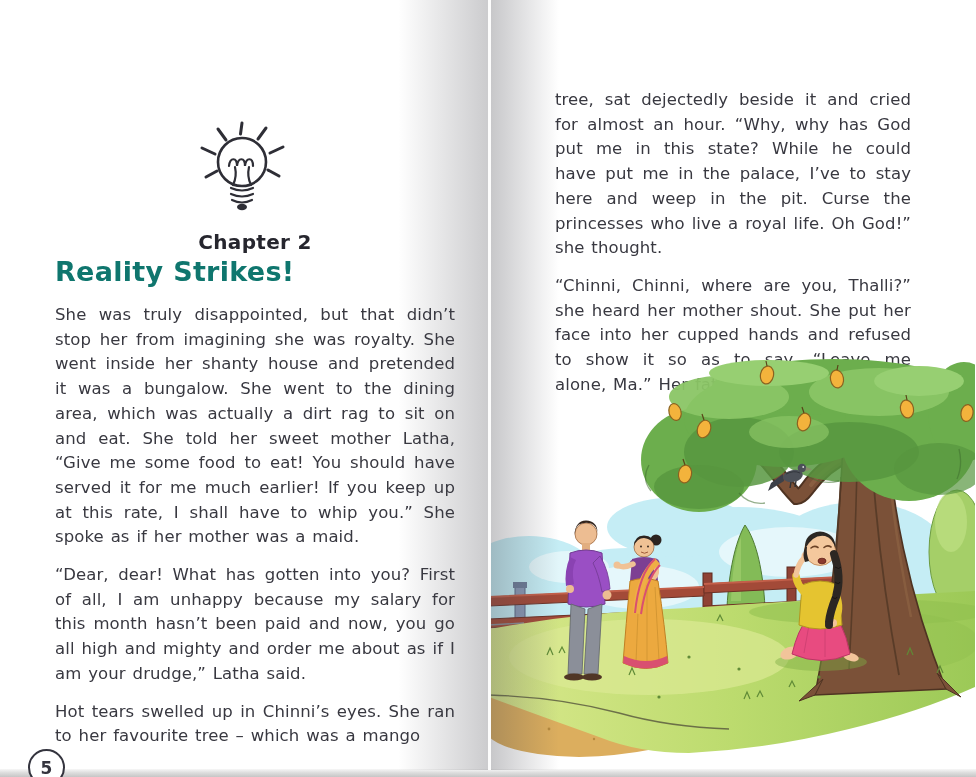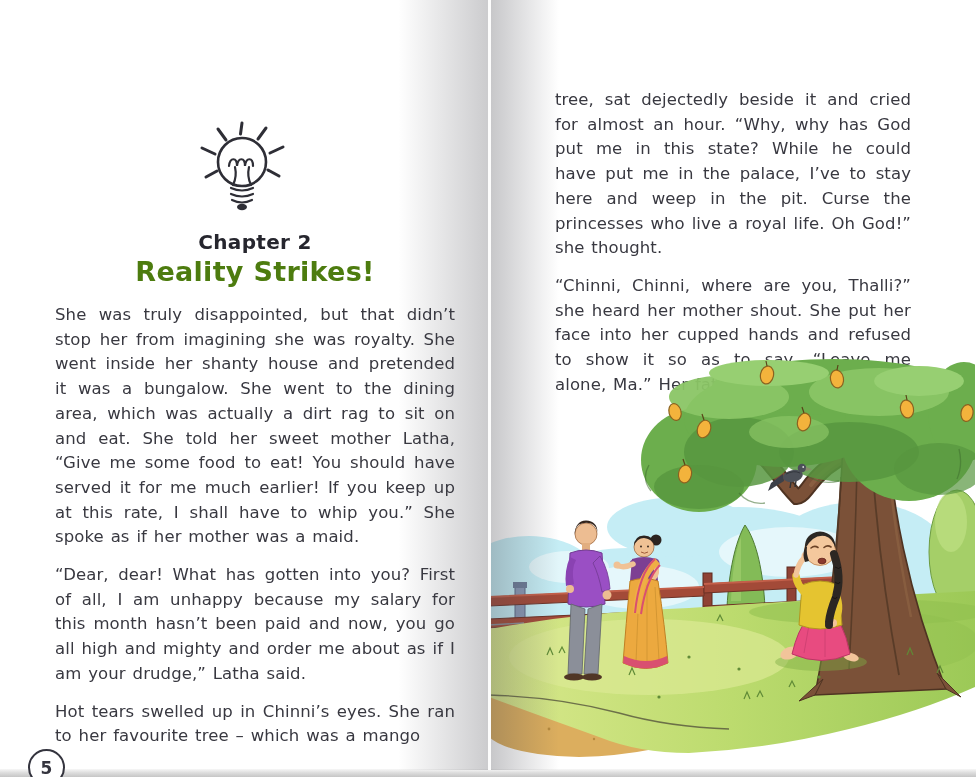--- a/index.html
+++ b/index.html
@@ -19,22 +19,22 @@
   .gutter-line{position:absolute;top:0;left:488px;width:3px;height:770px;background:#fcfcfc;z-index:5;pointer-events:none;}
   .gutter-shadow-right{position:absolute;top:0;left:491px;width:68px;height:770px;z-index:5;
     background:linear-gradient(90deg,rgba(70,70,78,0.30) 0%,rgba(70,70,78,0) 100%);pointer-events:none;}
   .bottom-edge{position:absolute;left:0;top:769px;width:976px;height:8px;
     background:linear-gradient(180deg,#f7f7f7 0%,#dedede 45%,#c6c6c6 100%);}
 
   
   .bulb-wrap{position:absolute;left:185px;top:88px;width:115px;height:102px;}
   .chapter-label{position:absolute;left:55px;top:198px;width:400px;text-align:center;
     font-size:20px;font-weight:bold;color:#26262e;letter-spacing:.3px;}
-  .chapter-title{position:absolute;left:55px;top:224px;width:400px;text-align:center;
-    font-size:27px;font-weight:bold;color:#4d7c0f;letter-spacing:.3px;}
+  .chapter-title{position:absolute;left:55px;top:224px;width:400px;text-align:left;
+    font-size:27px;font-weight:bold;color:#0f766e;letter-spacing:.3px;}
   .body-text{position:absolute;text-align:justify;}
   .body-text p{margin:0 0 13px 0;font-size:16.5px;line-height:24.7px;letter-spacing:.1px;word-spacing:1.5px;}
   .left-text{left:55px;top:271px;width:400px;}
   .right-text{left:66px;top:88px;width:356px;}
 
   .page-num{position:absolute;width:33px;height:33px;border:2.5px solid #34343e;border-radius:50%;
     background:#ffffff;display:flex;align-items:center;justify-content:center;
     font-size:17px;font-weight:bold;color:#34343e;z-index:6;}
   .pn-left{left:28px;top:717px;}
 

